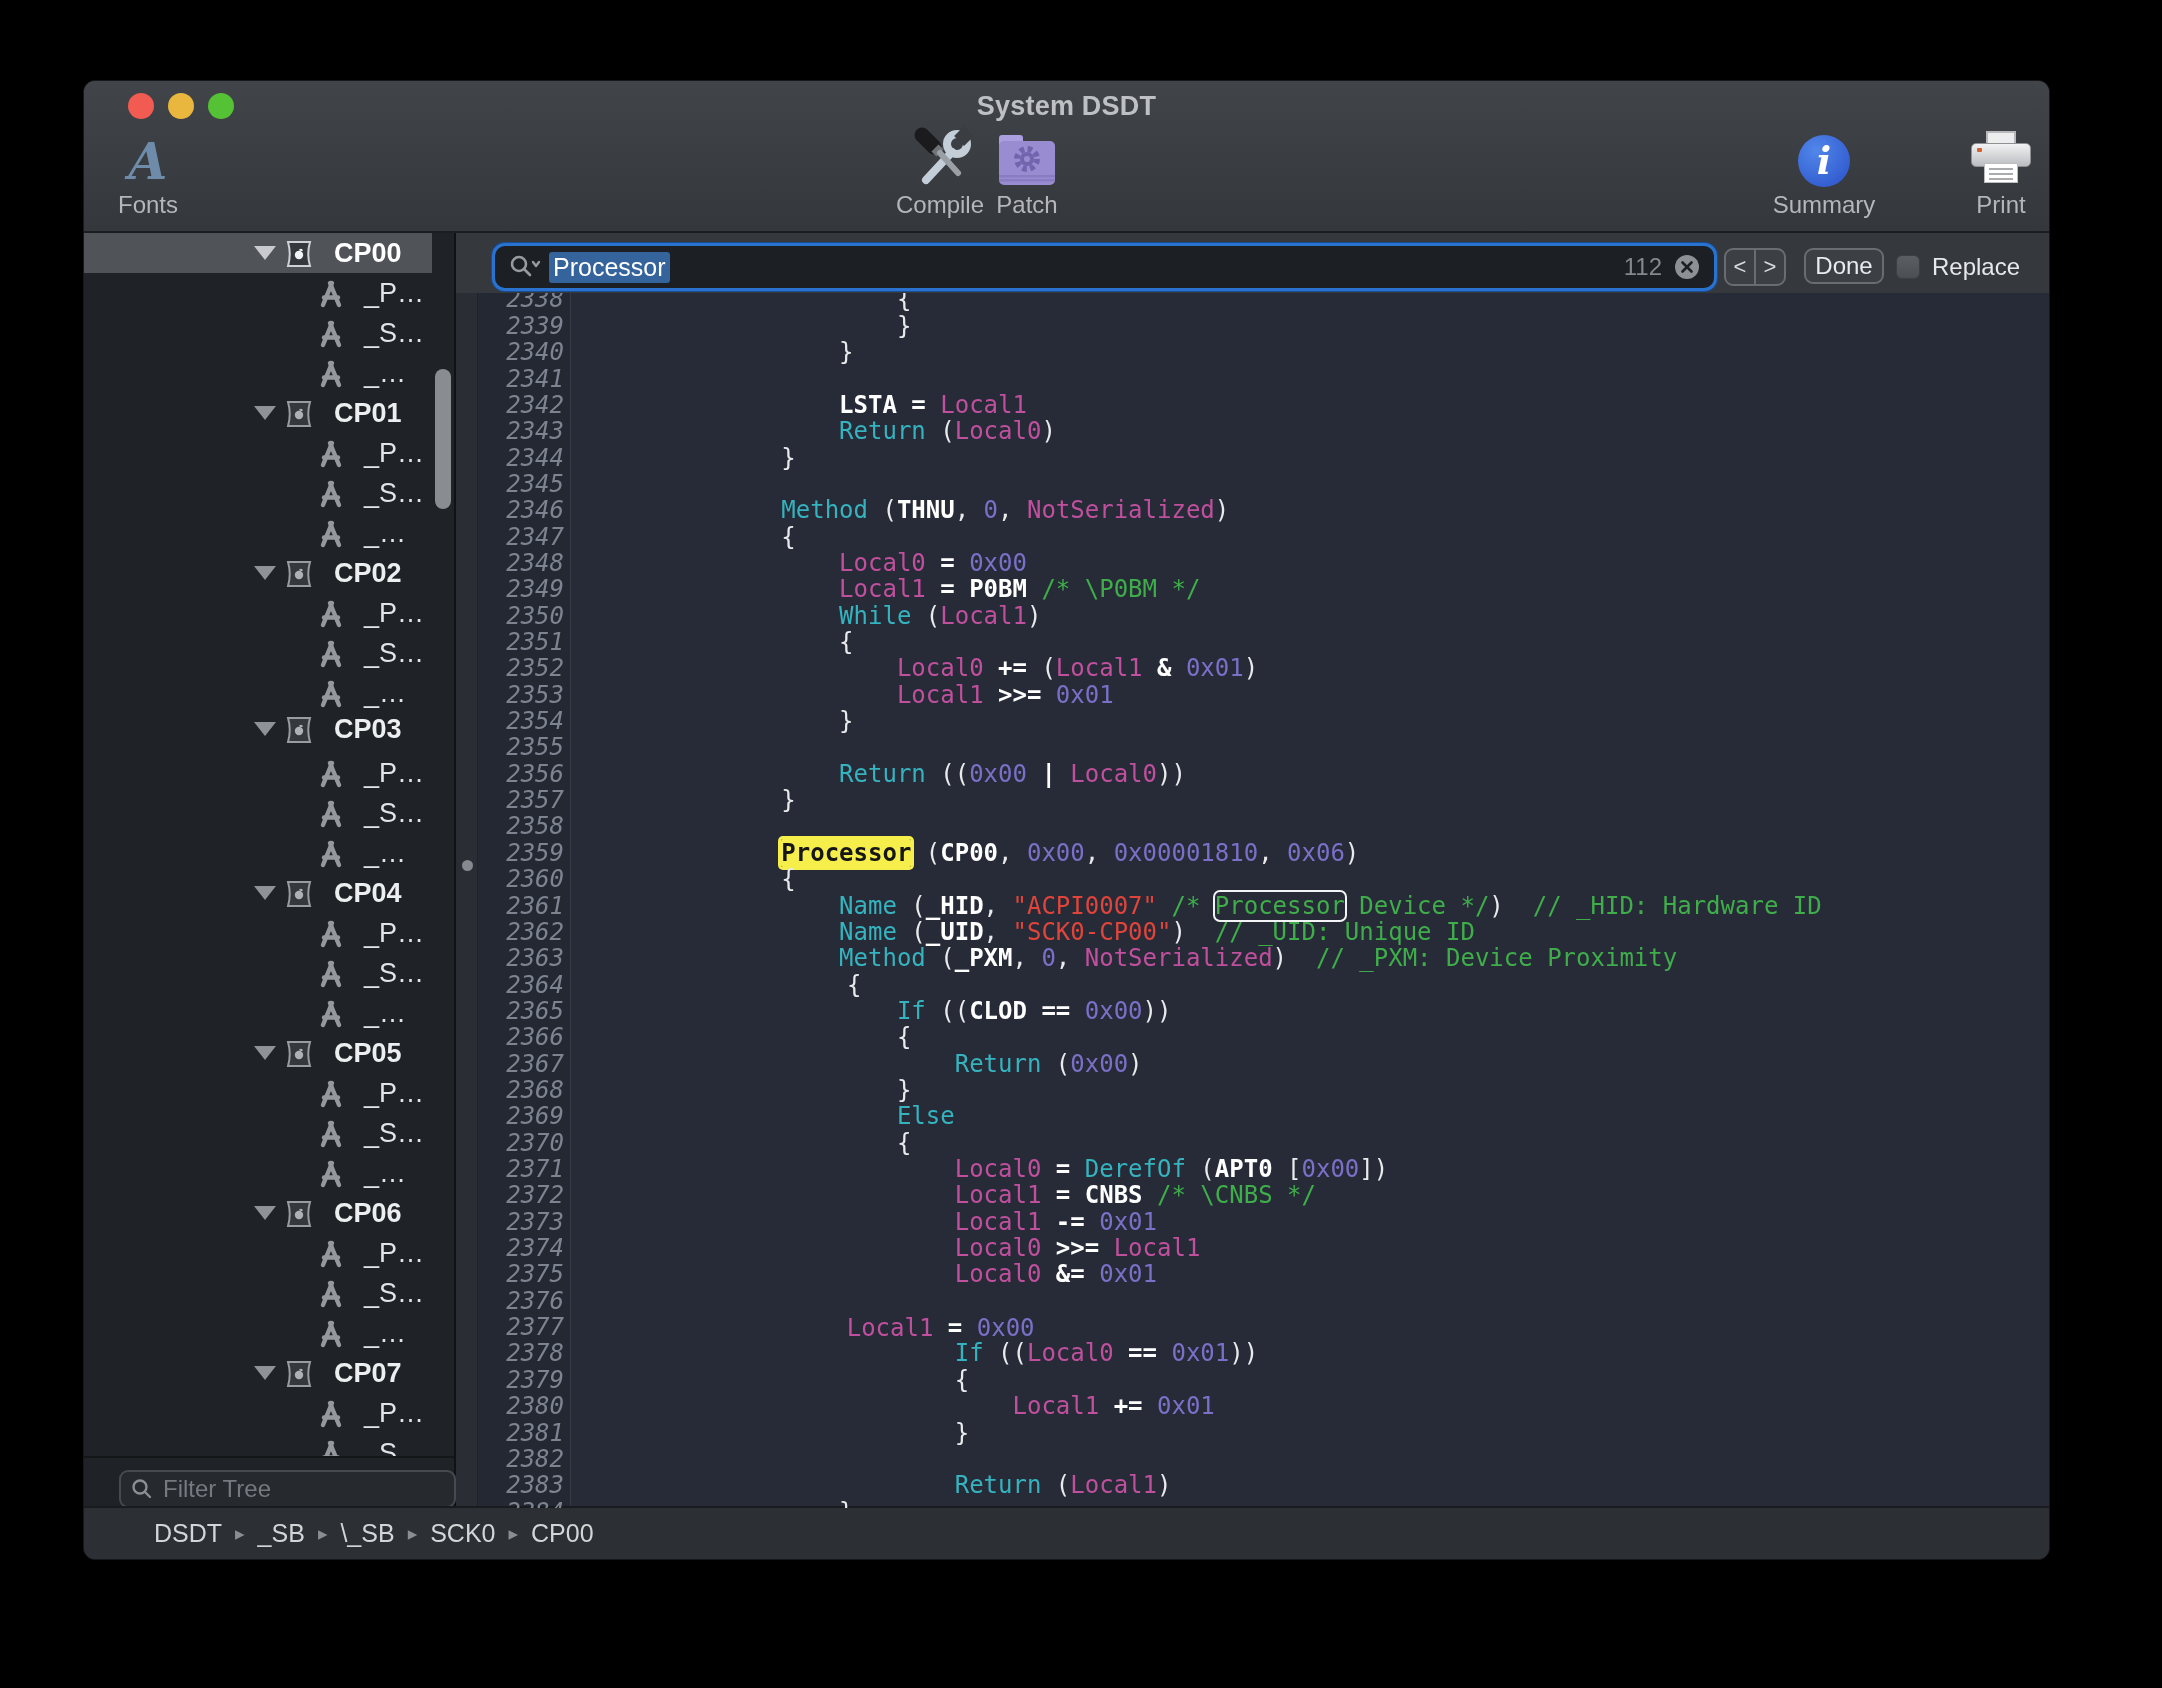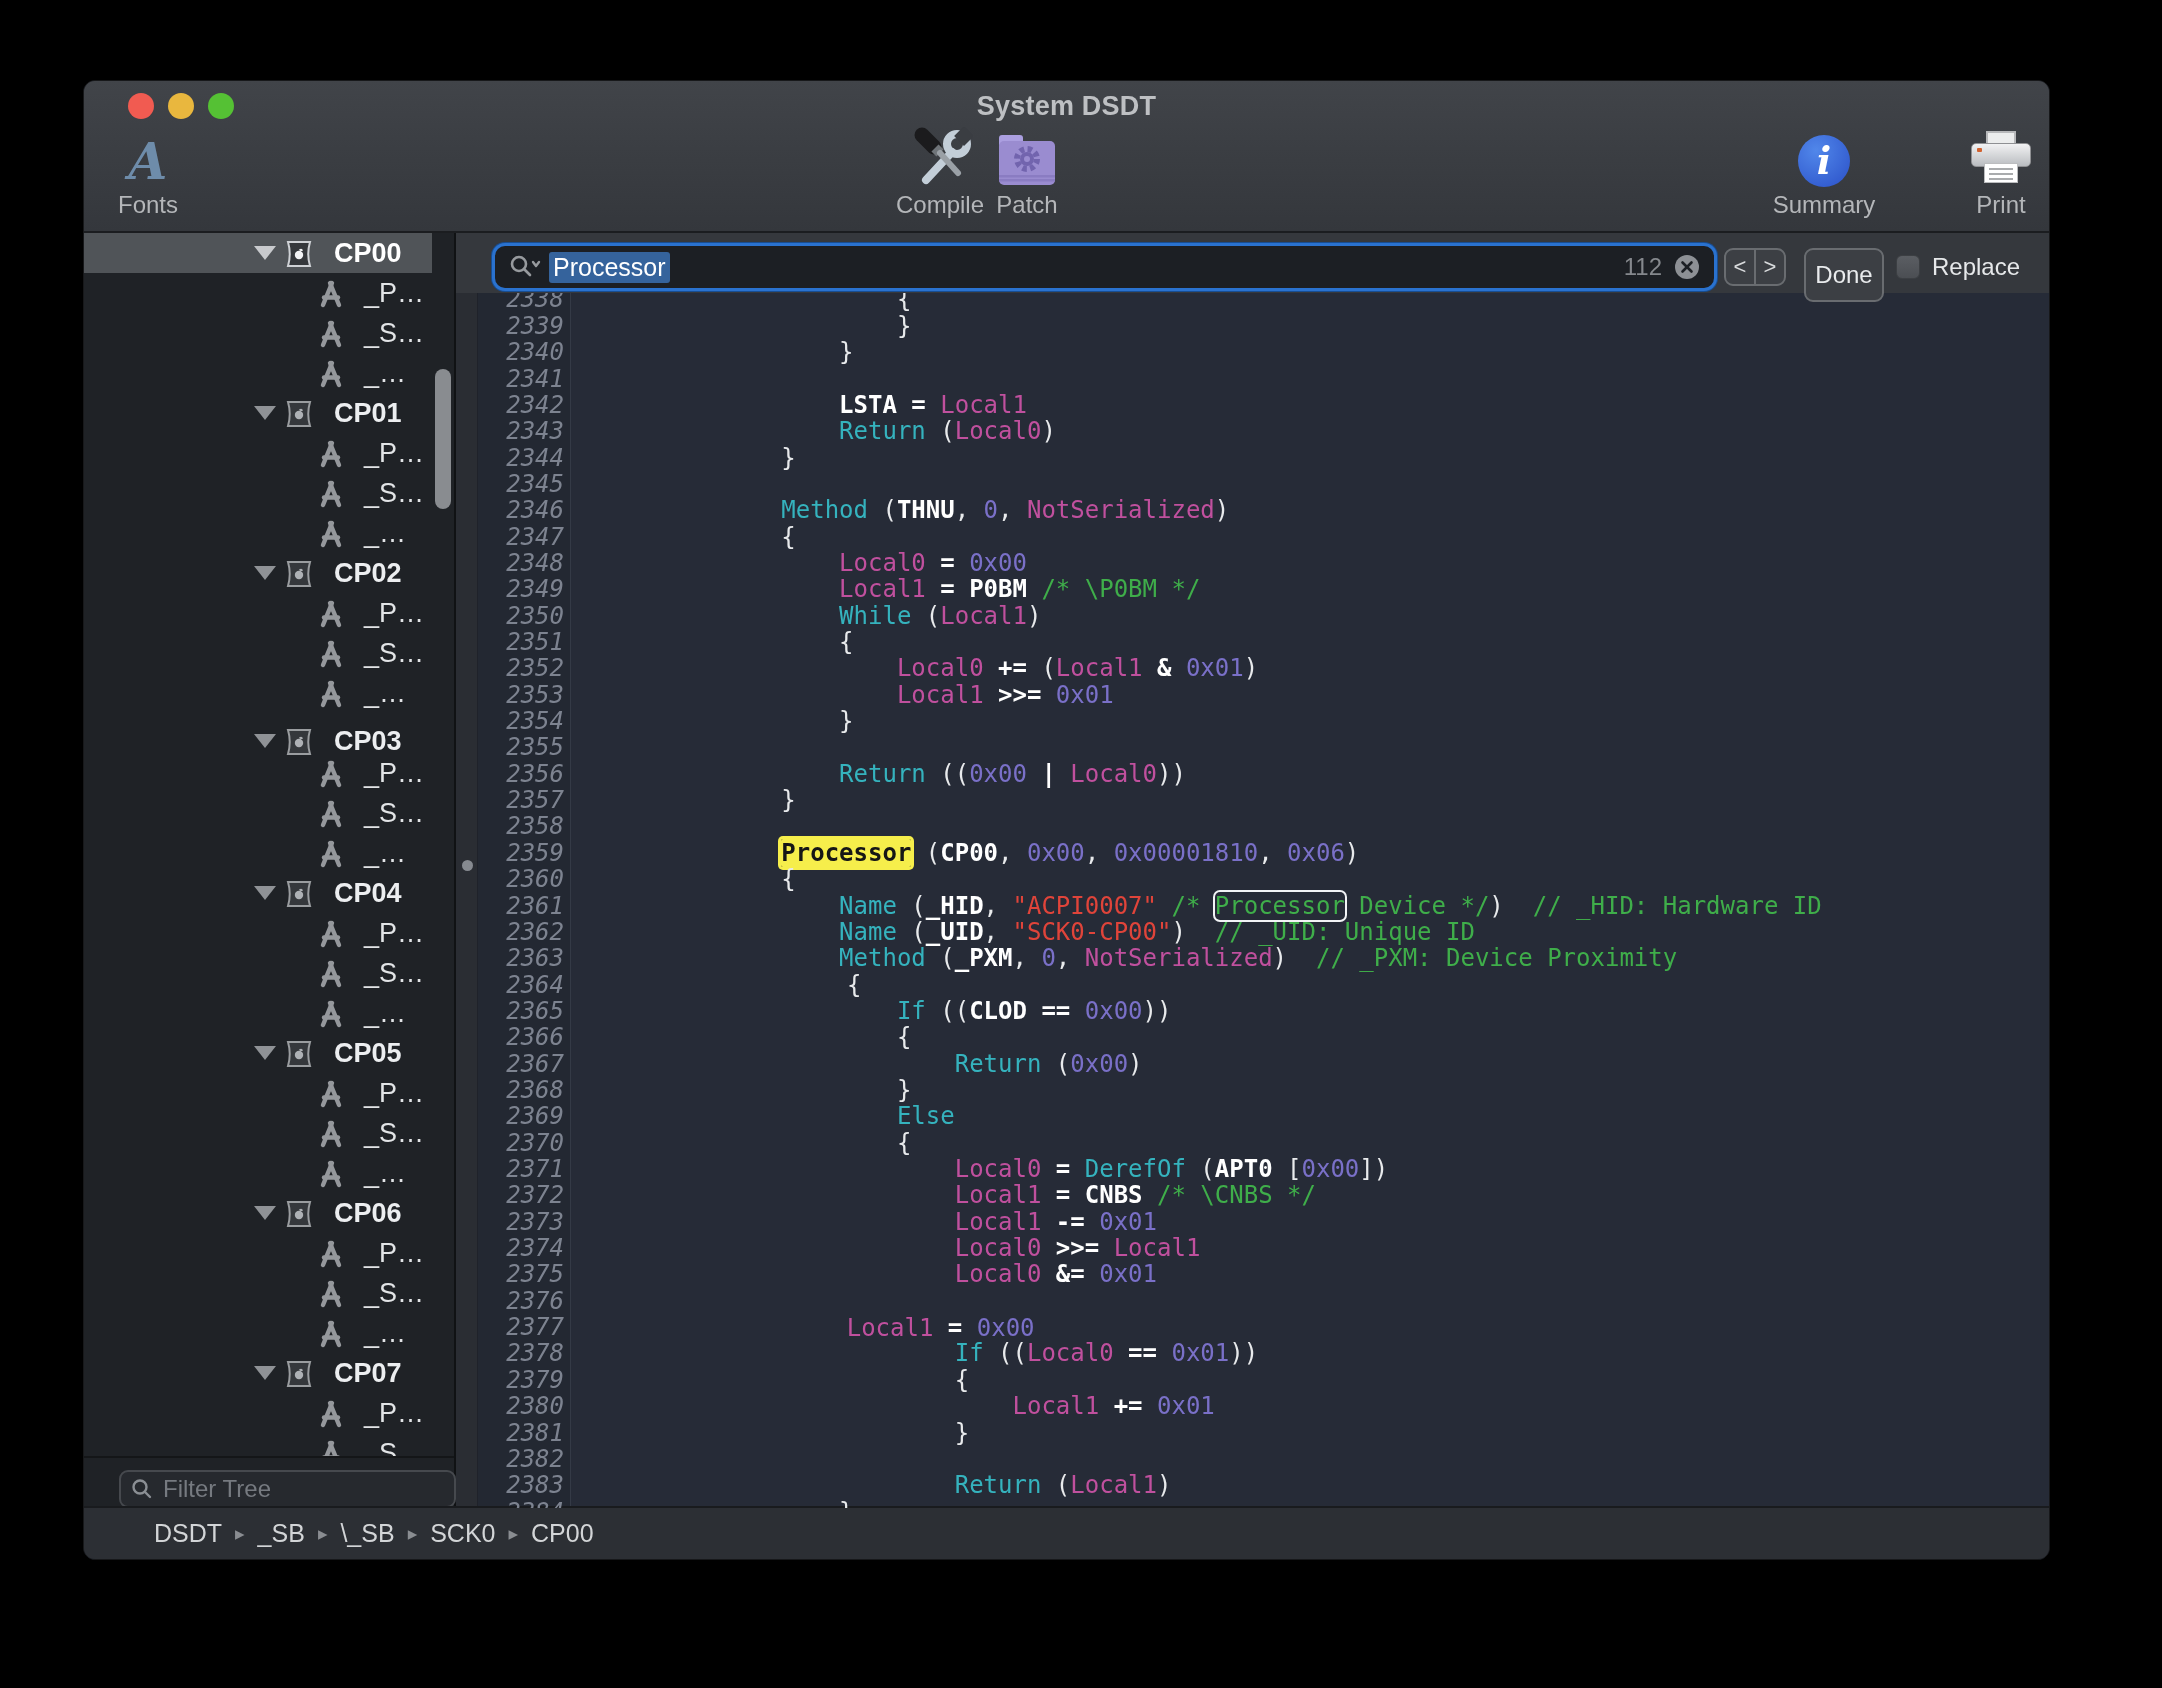--- a/index.html
+++ b/index.html
@@ -50,21 +50,21 @@
   .find-field{position:absolute;left:3px;top:3px;right:3px;bottom:3px;background:#1c1f24;border-radius:10px;
     display:flex;align-items:center;padding:0 14px;}
   .find-text{font-size:25px;color:#fff;background:var(--sel);border-radius:3px;padding:1px 4px;margin-left:8px;}
   .find-count{position:absolute;right:52px;top:0;height:100%;display:flex;align-items:center;
     font-size:24px;color:#85888d;}
   .find-clear{position:absolute;right:14px;top:50%;margin-top:-13px;width:26px;height:26px;}
   .seg-btns{position:absolute;left:1268px;top:15px;width:62px;height:38px;border:2px solid #696c70;border-radius:9px;
     background:#3c3f44;display:flex;}
   .seg{flex:1;display:flex;align-items:center;justify-content:center;font-size:22px;color:#d8dadc;}
   .seg:first-child{border-right:2px solid #696c70;}
-  .done-btn{position:absolute;left:1348px;top:15px;width:80px;height:54px;border:2px solid #696c70;border-radius:9px;
+  .done-btn{position:absolute;left:1348px;top:15px;width:80px;height:36px;border:2px solid #696c70;border-radius:9px;
     background:#3c3f44;display:flex;align-items:center;justify-content:center;font-size:24px;color:#e9ebed;}
   .replace-wrap{position:absolute;left:1440px;top:15px;height:38px;display:flex;align-items:center;gap:12px;}
   .replace-box{width:24px;height:24px;border-radius:6px;background:linear-gradient(180deg,#5b5e63,#4b4e53);
     border:1px solid #3c3f43;}
   .replace-label{font-size:24px;color:#e6e8ea;}
   
   .cl{position:absolute;left:0;width:100%;height:27px;display:flex;
     font-family:"DejaVu Sans Mono",monospace;font-size:24px;line-height:27px;white-space:pre;z-index:10;}
   .lnum{flex:none;width:108px;text-align:right;color:#7d8390;font-style:italic;}
   .ct{flex:none;padding-left:15px;}
@@ -289,21 +289,21 @@
         <div class="trow" style="top: 440px;">
           <span class="ticon-method"><svg width="28" height="28" viewBox="0 0 28 28">
   <g stroke="#95989c" stroke-width="4.4" stroke-linecap="round">
     <line x1="6" y1="25" x2="15" y2="3"></line>
                 <line x1="13" y1="3" x2="22" y2="25"></line>
     <line x1="7" y1="17.5" x2="21" y2="17.5"></line>
               </g>
             </svg></span>
       <span class="tlbl-child">_…</span>
         </div>
-        <div class="trow" style="top: 488px;">
+        <div class="trow" style="top: 476px;">
           <span class="tri"></span>
     <span class="ticon-scope"><svg width="30" height="30" viewBox="0 0 30 30">
   <path d="M4 3 H26 Q22.5 15 26 27 H4 Q7.5 15 4 3 Z" fill="#35383c" stroke="#9a9da0" stroke-width="2"></path>
   <circle cx="15" cy="16" r="4.2" fill="#aeb1b5"></circle>
   <path d="M15 10.5 q3 -2 4 1 q-3 1.5 -4 -1 Z" fill="#aeb1b5"></path>
             </svg></span>
     <span class="tlbl-parent">CP03</span>
         </div>
         <div class="trow" style="top: 520px;">
           <span class="ticon-method"><svg width="28" height="28" viewBox="0 0 28 28">

